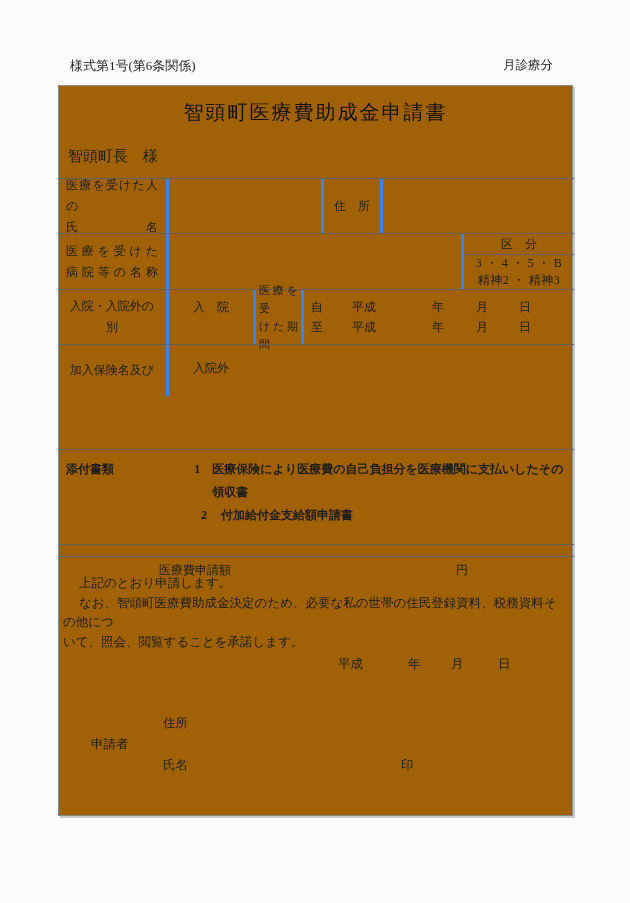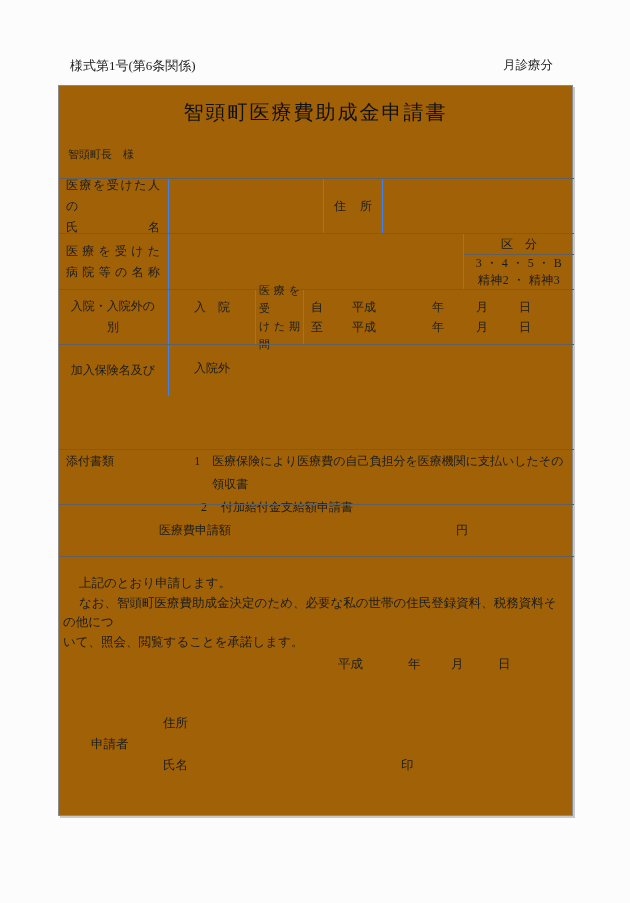--- a/index.html
+++ b/index.html
@@ -18,35 +18,35 @@
     position:absolute; left:58px; top:85px; width:515px; height:731px;
     border:1.5px solid #8a8a8a; background:#a16207;
     box-shadow:2px 2px 0 #c9c9c9;
   }
 
   
   .doc-title {
     position:absolute; left:0; top:13px; width:100%;
     text-align:center; font-size:20px; letter-spacing:2px; color:#111;
   }
-  .addressee { position:absolute; left:9px; top:61px; font-size:11px; }
+  .addressee { position:absolute; left:9px; top:61px; font-size:15px; }
 
   
   .row { position:absolute; left:0; width:515px; display:flex; border-top:1px solid #606060; }
   .r1 { top:92px;  height:55px; }
   .r2 { top:147px; height:56px; }
   .r3 { top:203px; height:55px; }
   .r4 { top:258px; height:52px; }
   .r5 { top:310px; height:53px; }
   .r6 { top:363px; height:55px; }
   .r7 { top:418px; height:52px; }
   .r-free { top:470px; height:261px; border-top:1px solid #606060; }
 
   .cell { height:100%; }
-  .b-r { border-right:1px solid #3b82f6; }
+  .b-r { border-right:3px solid #3b82f6; }
 
   .label-col {
     width:110px; padding:0 8px 0 7px;
     display:flex; flex-direction:column; justify-content:center;
   }
   .jline { display:block; width:100%; text-align:justify; text-align-last:justify; line-height:21px; }
   .cline { display:block; width:100%; text-align:center; line-height:21px; }
 
   
   .name-cell { width:155px; }
@@ -69,29 +69,29 @@
   .date-line { display:block; padding-left:7px; line-height:20px; white-space:nowrap; }
   .tok-era   { margin-left:29px; }
   .tok-year  { margin-left:56px; }
   .tok-month { margin-left:32px; }
   .tok-day   { margin-left:31px; }
 
   
   .blank { flex:1; }
 
   
-  .attach-row { display:block; padding:0 10px 0 7px; }
+  .attach-row { display:block; padding:8px 10px 0 7px;font-weight:bold; }
   .attach-line { display:flex; line-height:23px; }
   .attach-label { width:75px; }
   .attach-no { width:20px; text-align:left; margin-left:60px; }
   .attach-no.no2 { }
   .attach-text { }
 
   
-  .amount-row { display:block; line-height:50px; white-space:nowrap; }
+  .amount-row { display:block; line-height:50px; white-space:nowrap;margin-top:40px; }
   .amount-label { margin-left:100px; }
   .amount-unit { margin-left:225px; }
 
   
   .statement { position:absolute; left:4px; top:488px; width:505px; font-size:12.5px; line-height:19.5px; }
   .statement .indent { text-indent:16px; }
 
   .bottom-date { position:absolute; left:0; top:570px; width:100%; white-space:nowrap; font-size:12.5px; }
   .bd-era   { position:absolute; left:279px; }
   .bd-year  { position:absolute; left:349px; }

